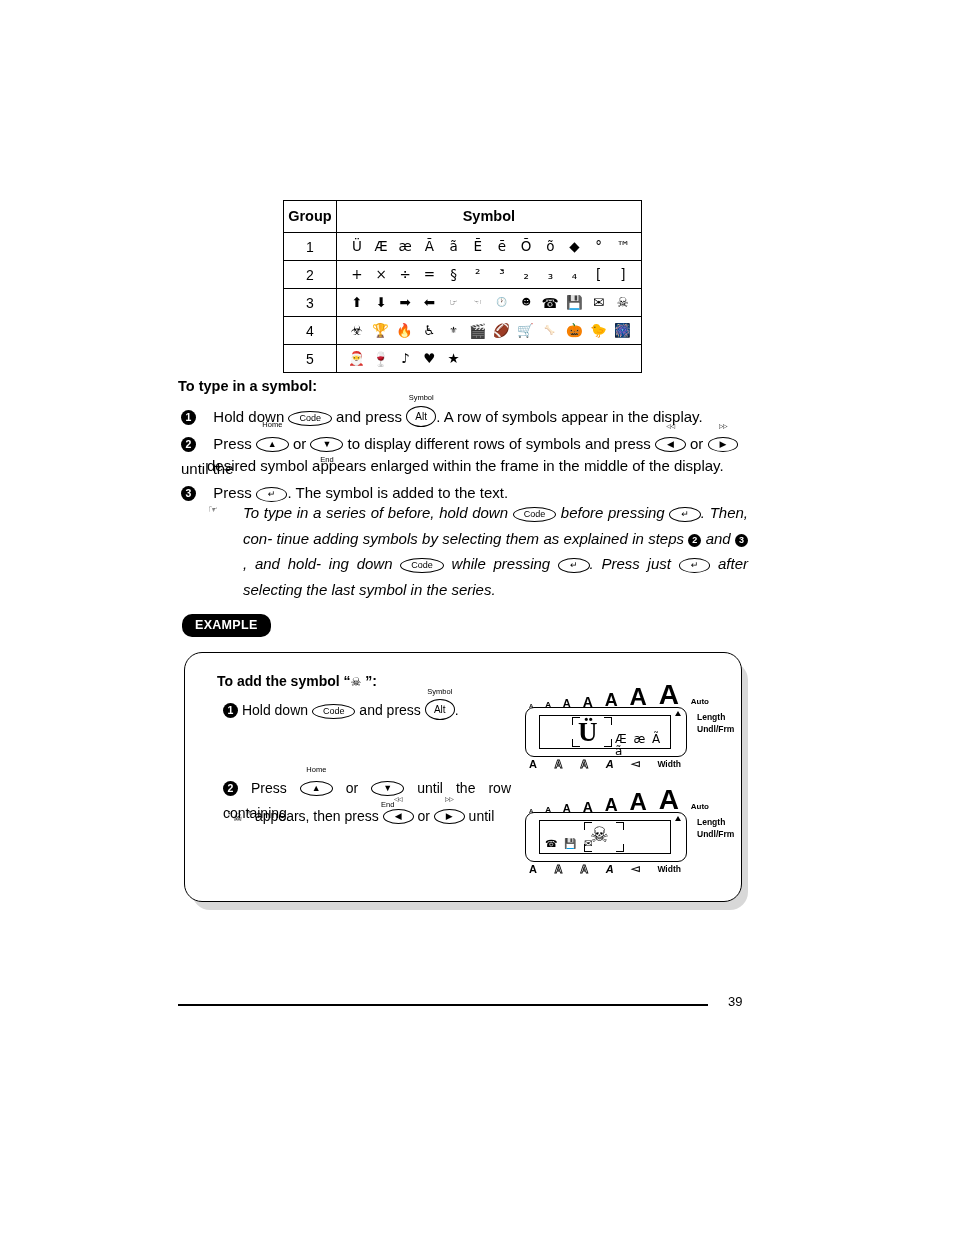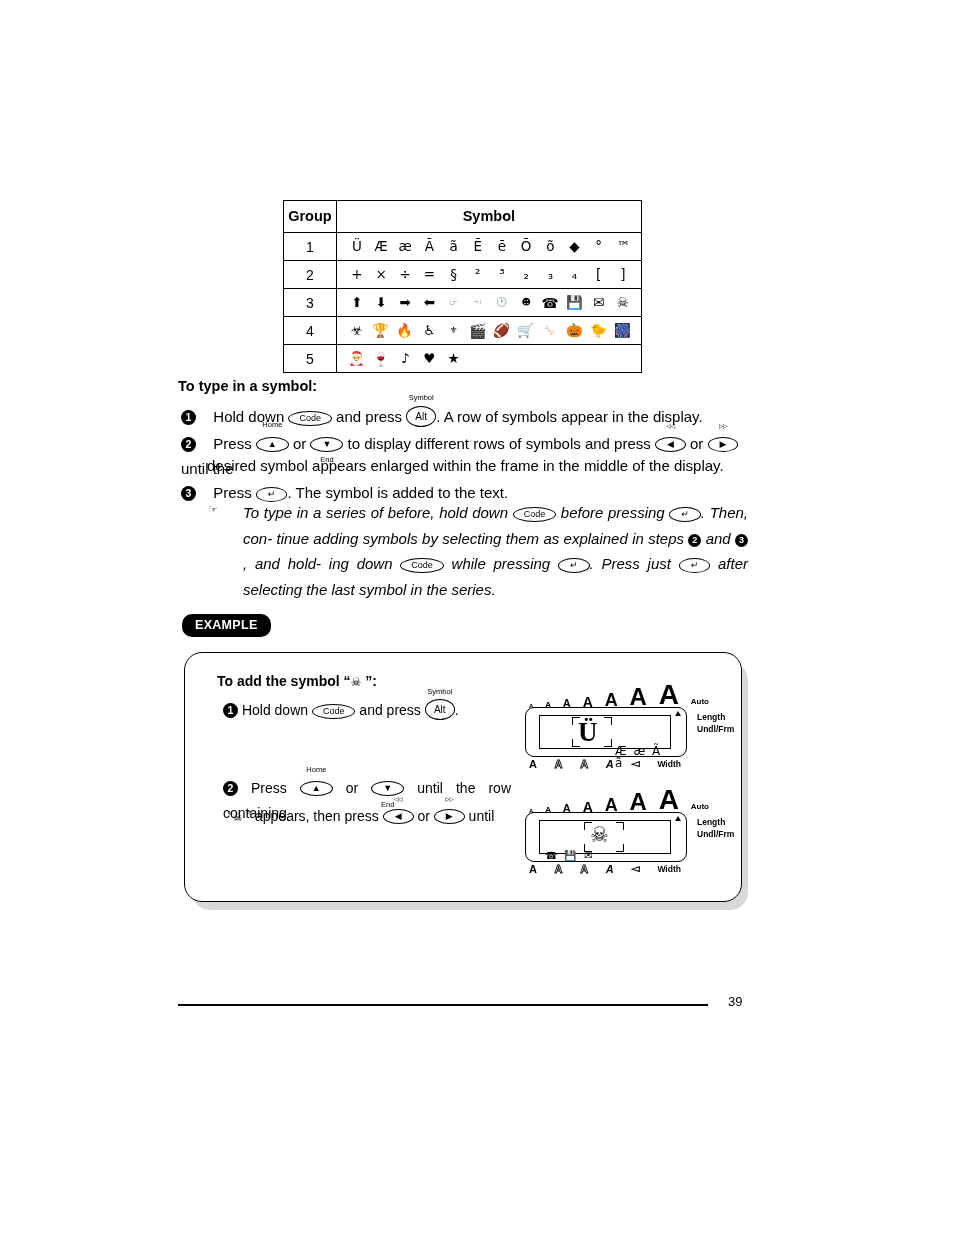--- a/index.html
+++ b/index.html
@@ -162,21 +162,20 @@
   .fbox i.bl{left:0;bottom:0;border-left:1.6px solid #000;border-bottom:1.6px solid #000;}
   .fbox i.br{right:0;bottom:0;border-right:1.6px solid #000;border-bottom:1.6px solid #000;}
 
   .bigchar{
     position:absolute;font-size:27px;font-weight:bold;line-height:1;
     font-family:"Liberation Serif",serif;
   }
   .smallchars{
     position:absolute;font-size:12px;line-height:1;
     font-family:"DejaVu Sans",sans-serif;
-    margin-top:12px;
   }
 
   
   .rule{position:absolute;left:178px;top:1004px;width:530px;height:2.4px;background:#000;}
   .pageno{
     position:absolute;left:728px;top:994px;font-size:13px;
     font-family:"Liberation Sans",sans-serif;
   }
 </style>
 </head>

